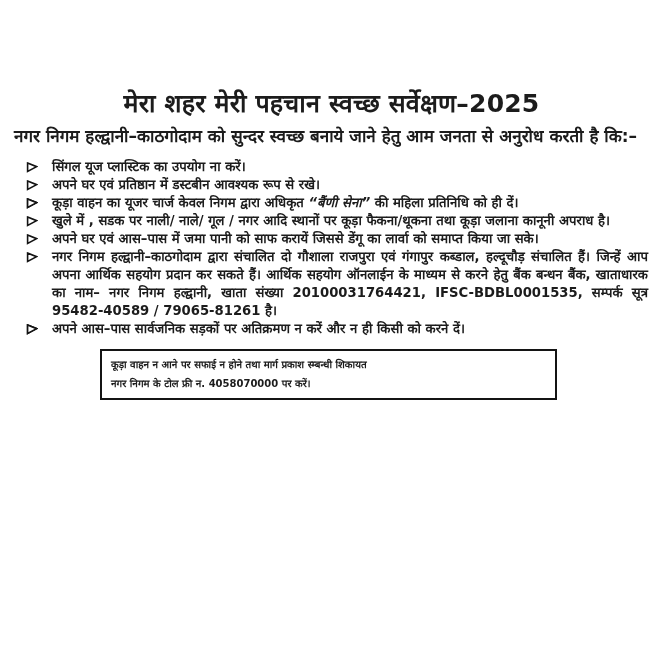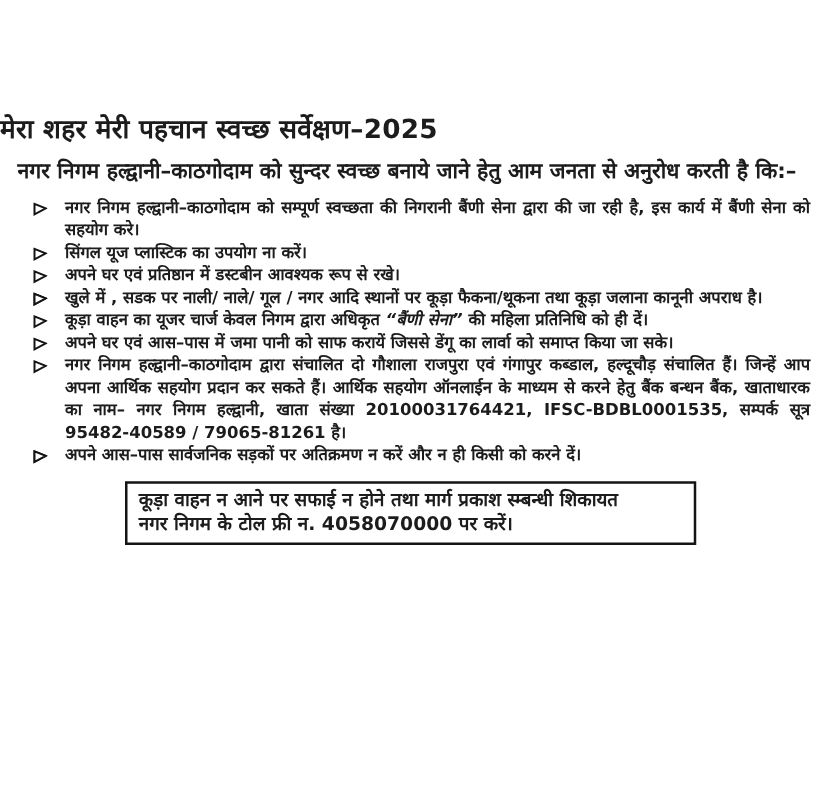--- a/index.html
+++ b/index.html
@@ -11,22 +11,23 @@
     -webkit-font-smoothing:antialiased;
   }
   .page{
     position:relative;
     width:663px;height:645px;
     background:#ffffff;
     overflow:hidden;
   }
   .header{padding-top:90px;}
   .title{
+    text-align:center;
     font-weight:700;
-    font-size:21px;
+    font-size:25px;
     line-height:27px;
     letter-spacing:0.2px;
   }
   .intro{
     margin:7px 10px 0 14px;
     font-size:17px;
     font-weight:700;
     white-space:nowrap;
     letter-spacing:0px;
   }
@@ -48,67 +49,62 @@
     display:inline-block;
   }
   .marker svg{display:block;transform:skewY(-4deg);}
   .em-seg{font-style:italic;}
   .footer-box{
     box-sizing:border-box;
     margin:11px 0 0 100px;
     width:457px;
     border:2px solid #141414;
     padding:4px 9px 5px 9px;
-    font-size:15px;
+    font-size:10px;
     font-weight:700;
     line-height:19px;
   }
 </style>
 </head>
 <body>
 
 <div class="page">
 
   <div class="header">
     <div class="title">मेरा शहर मेरी पहचान स्वच्छ सर्वेक्षण–2025</div>
   </div>
 
   <div class="intro">नगर निगम हल्द्वानी–काठगोदाम को सुन्दर स्वच्छ बनाये जाने हेतु आम जनता से अनुरोध करती है कि:–</div>
 
   <div class="points" id="points">
       <div class="point"><span class="marker">
           <svg width="12" height="12" viewBox="0 0 12 12">
             <path d="M1.6 1.8 L10.6 6 L1.6 10.2 Z" fill="#ffffff" stroke="#141414" stroke-width="1.6" stroke-linejoin="miter"></path>
           </svg>
-        </span><span class="ptext"><span>नगर निगम हल्द्वानी–काठगोदाम को सम्पूर्ण स्वच्छता की निगरानी बैंणी सेना द्वारा की जा रही है, इस कार्य में बैंणी सेना को सहयोग करे।</span></span></div>
-      <div class="point"><span class="marker">
-          <svg width="12" height="12" viewBox="0 0 12 12">
-            <path d="M1.6 1.8 L10.6 6 L1.6 10.2 Z" fill="#ffffff" stroke="#141414" stroke-width="1.6" stroke-linejoin="miter"></path>
-          </svg>
         </span><span class="ptext"><span>सिंगल यूज प्लास्टिक का उपयोग ना करें।</span></span></div>
       <div class="point"><span class="marker">
           <svg width="12" height="12" viewBox="0 0 12 12">
             <path d="M1.6 1.8 L10.6 6 L1.6 10.2 Z" fill="#ffffff" stroke="#141414" stroke-width="1.6" stroke-linejoin="miter"></path>
           </svg>
         </span><span class="ptext"><span>अपने  घर एवं प्रतिष्ठान में डस्टबीन आवश्यक रूप से रखे।</span></span></div>
       <div class="point"><span class="marker">
           <svg width="12" height="12" viewBox="0 0 12 12">
             <path d="M1.6 1.8 L10.6 6 L1.6 10.2 Z" fill="#ffffff" stroke="#141414" stroke-width="1.6" stroke-linejoin="miter"></path>
           </svg>
         </span></div>
       <div class="point"><span class="marker">
           <svg width="12" height="12" viewBox="0 0 12 12">
             <path d="M1.6 1.8 L10.6 6 L1.6 10.2 Z" fill="#ffffff" stroke="#141414" stroke-width="1.6" stroke-linejoin="miter"></path>
           </svg>
-        </span><span class="ptext"><span>खुले में , सडक पर नाली/ नाले/ गूल / नगर आदि स्थानों पर कूड़ा फैकना/थूकना तथा कूड़ा जलाना कानूनी अपराध है।</span></span></div>
+        </span><span class="ptext"><span>कूड़ा वाहन का यूजर चार्ज केवल निगम द्वारा अधिकृत </span><span class="em-seg">“बैंणी सेना”</span><span> की महिला प्रतिनिधि को ही दें।</span></span></div>
       <div class="point"><span class="marker">
           <svg width="12" height="12" viewBox="0 0 12 12">
             <path d="M1.6 1.8 L10.6 6 L1.6 10.2 Z" fill="#ffffff" stroke="#141414" stroke-width="1.6" stroke-linejoin="miter"></path>
           </svg>
-        </span><span class="ptext"><span>कूड़ा वाहन का यूजर चार्ज केवल निगम द्वारा अधिकृत </span><span class="em-seg">“बैंणी सेना”</span><span> की महिला प्रतिनिधि को ही दें।</span></span></div>
+        </span><span class="ptext"><span>खुले में , सडक पर नाली/ नाले/ गूल / नगर आदि स्थानों पर कूड़ा फैकना/थूकना तथा कूड़ा जलाना कानूनी अपराध है।</span></span></div>
       <div class="point"><span class="marker">
           <svg width="12" height="12" viewBox="0 0 12 12">
             <path d="M1.6 1.8 L10.6 6 L1.6 10.2 Z" fill="#ffffff" stroke="#141414" stroke-width="1.6" stroke-linejoin="miter"></path>
           </svg>
         </span><span class="ptext"><span>अपने घर एवं आस–पास में जमा पानी को साफ करायें जिससे डेंगू का लार्वा को समाप्त किया जा सके।</span></span></div>
       <div class="point"><span class="marker">
           <svg width="12" height="12" viewBox="0 0 12 12">
             <path d="M1.6 1.8 L10.6 6 L1.6 10.2 Z" fill="#ffffff" stroke="#141414" stroke-width="1.6" stroke-linejoin="miter"></path>
           </svg>
         </span><span class="ptext"><span>नगर निगम हल्द्वानी–काठगोदाम द्वारा संचालित दो गौशाला राजपुरा एवं गंगापुर कब्डाल, हल्दूचौड़ संचालित हैं। जिन्हें आप अपना आर्थिक सहयोग प्रदान कर सकते हैं। आर्थिक सहयोग ऑनलाईन के माध्यम से करने हेतु बैंक बन्धन बैंक, खाताधारक का नाम– नगर निगम हल्द्वानी, खाता संख्या 20100031764421,  IFSC-BDBL0001535, सम्पर्क सूत्र 95482-40589 / 79065-81261 है।</span></span></div>

